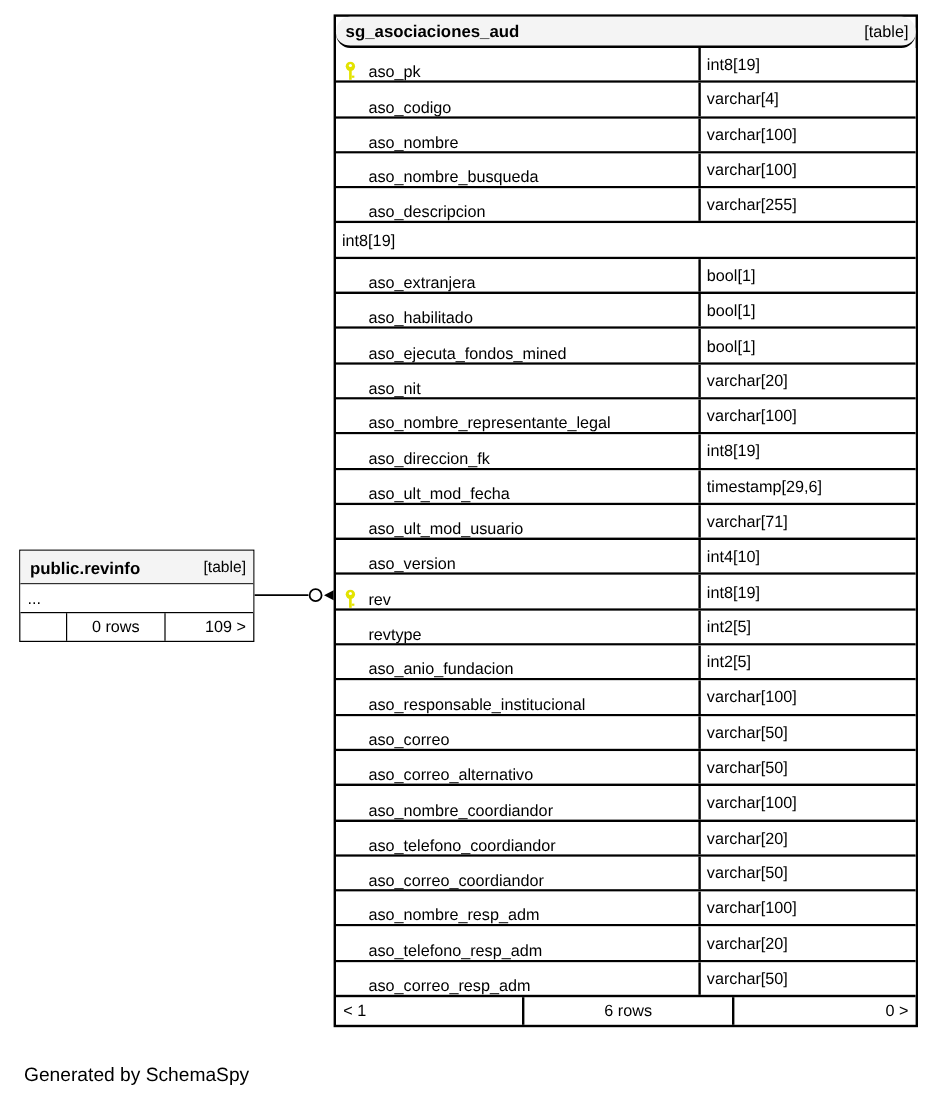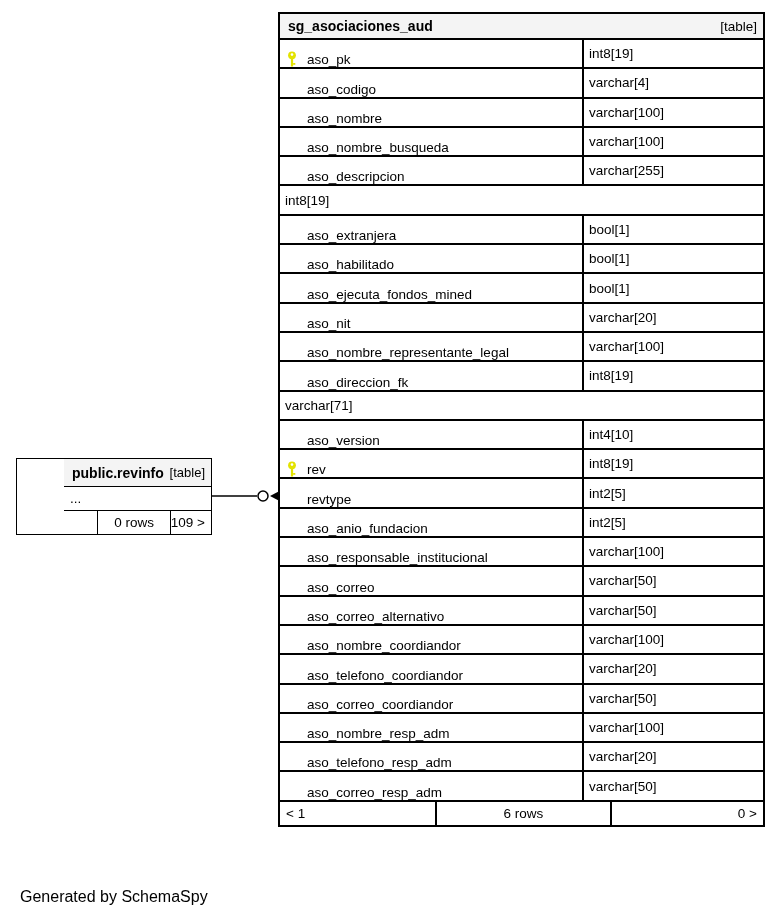--- a/index.html
+++ b/index.html
@@ -29,20 +29,21 @@
   
   .main {
     left: 278px; top: 12px; width: 487px;
     border: 2px solid #000;
   }
   .main .thead {
     height: 26px;
     border-bottom: 2px solid #000;
     padding: 0 6px 0 8px;
     font-size: 14px;
+    border-radius: 12px;
   }
   .main .ttype { font-size: 13.5px; }
 
   .rows { display: block; }
   .row {
     display: flex; align-items: stretch;
     height: 27.3px;
     border-bottom: 2px solid #000;
     font-size: 13.5px;
     background: #fff;
@@ -63,21 +64,20 @@
 
   .main .tfoot { height: 23px; font-size: 13.5px; }
   .main .f1 { width: 155px; padding-left: 6px; justify-content: flex-start; }
   .main .f2 { width: 175px; border-left: 2px solid #000; justify-content: center; }
   .main .f3 { flex: 1; border-left: 2px solid #000; justify-content: flex-end; padding-right: 6px; }
 
   
   .related {
     left: 16px; top: 458px; width: 196px;
     border: 1px solid #000;
-    padding-left: 47px;
   }
   .related .thead {
     height: 28px;
     border-bottom: 1px solid #000;
     padding: 0 6px 0 8px;
     font-size: 14px;
   }
   .related .ttype { font-size: 13px; }
   .ellipsis-row {
     height: 23px;
@@ -210,20 +210,31 @@
         <div class="c-type">varchar[100]</div>
       </div>
       <div class="row">
         <div class="c-name">
           <span class="keyslot"></span>
           <span class="colname">aso_direccion_fk</span>
         </div>
         <div class="c-type">int8[19]</div>
       </div>
       <div class="row">
+        <div class="c-name">
+          <span class="keyslot"></span>
+          <span class="colname">aso_ult_mod_fecha</span>
+        </div>
+        <div class="c-type">timestamp[29,6]</div>
+      </div>
+      <div class="row">
+        <div class="c-name">
+          <span class="keyslot"></span>
+          <span class="colname">aso_ult_mod_usuario</span>
+        </div>
         <div class="c-type">varchar[71]</div>
       </div>
       <div class="row">
         <div class="c-name">
           <span class="keyslot"></span>
           <span class="colname">aso_version</span>
         </div>
         <div class="c-type">int4[10]</div>
       </div>
       <div class="row">

